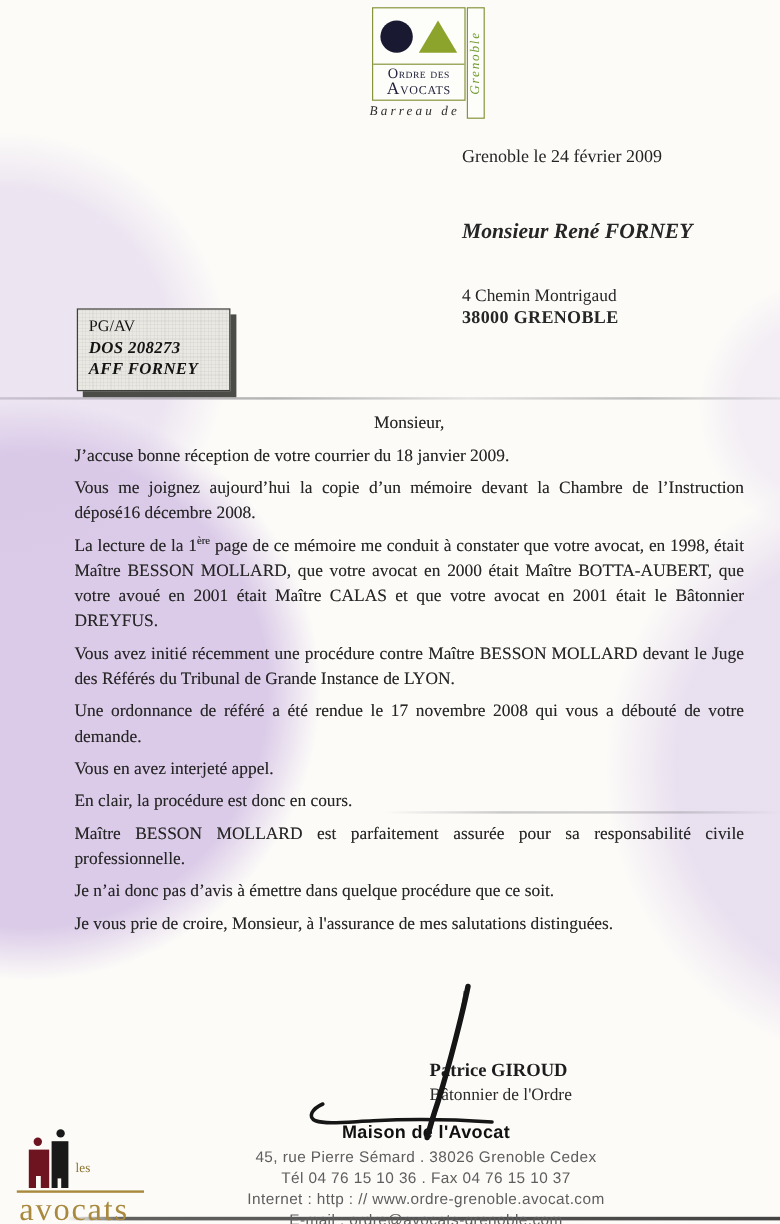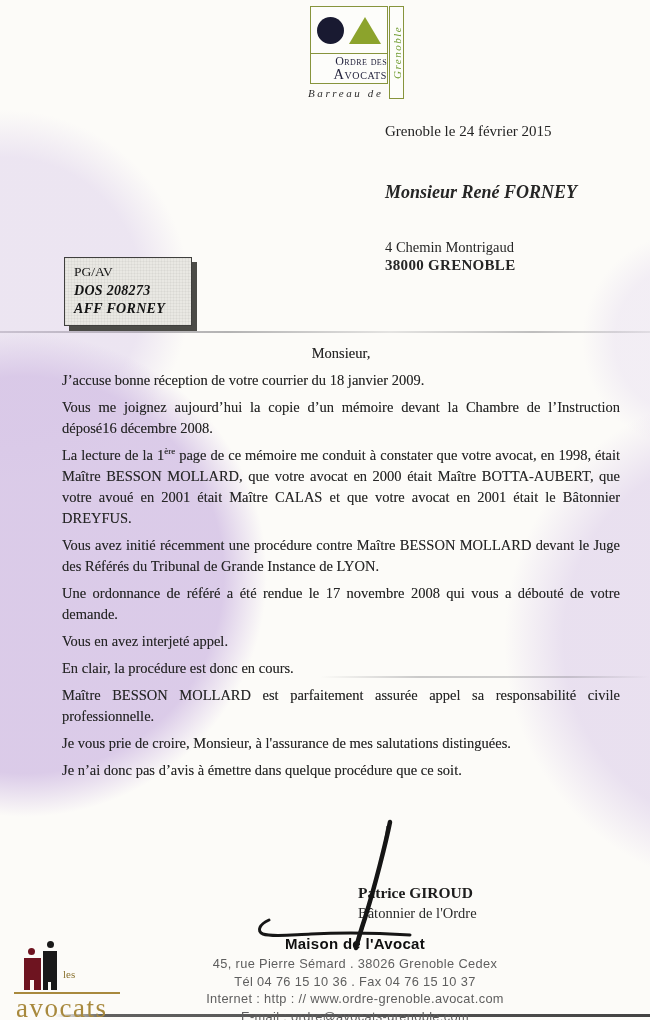--- a/index.html
+++ b/index.html
@@ -24,21 +24,21 @@
 
   
   .letterhead { position:absolute; left:310px; top:6px; width:95px; height:100px; }
   .lh-box { position:absolute; left:0; top:0; width:78px; height:78px;
     border:1.5px solid #87943c; background:#fdfdfa; box-sizing:border-box; }
   .lh-shapes { height:46px; border-bottom:1px solid #87943c;
     display:flex; align-items:center; justify-content:center; gap:5px; }
   .lh-circle { width:27px; height:27px; border-radius:50%; background:#191a31; }
   .lh-triangle { width:0; height:0; border-left:16px solid transparent;
     border-right:16px solid transparent; border-bottom:27px solid #8ca32c; }
-  .lh-org { text-align:right; padding-top:1px; color:#23233d;
+  .lh-org { text-align:center; padding-top:1px; color:#23233d;
     font-variant:small-caps; line-height:13px; }
   .lh-org1 { font-size:12px; letter-spacing:0.4px; }
   .lh-org2 { font-size:14.5px; letter-spacing:0.6px; }
   .lh-city { position:absolute; left:79px; top:0; width:15px; height:93px;
     border:1px solid #87943c; box-sizing:border-box; background:#fdfdfa;
     writing-mode:vertical-rl; transform:rotate(180deg);
     font-style:italic; font-size:11px; letter-spacing:1.5px; color:#6e9a2e;
     display:flex; align-items:center; justify-content:center; }
   .lh-baseline { position:absolute; left:-2px; top:81px; white-space:nowrap;
     font-style:italic; font-size:11px; letter-spacing:2.6px; color:#2d2d2d;text-align:right; }
@@ -113,21 +113,21 @@
       </div>
       <div class="lh-org">
         <div class="lh-org1">Ordre des</div>
         <div class="lh-org2">Avocats</div>
       </div>
     </div>
     <div class="lh-city">Grenoble</div>
     <div class="lh-baseline">Barreau de</div>
   </div>
 
-  <div class="dateline">Grenoble le 24 février 2015</div>
+  <div class="dateline">Grenoble le 24 février 2009</div>
 
   <div class="recipient">
     <div class="r-name">Monsieur René FORNEY</div>
     <div class="r-street">4 Chemin Montrigaud</div>
     <div class="r-city">38000 GRENOBLE</div>
   </div>
 
   <div class="refbox">
     <div class="ref-initials">PG/AV</div>
     <div class="ref-dossier">DOS 208273</div>
@@ -136,23 +136,23 @@
 
   <div class="body">
     <p class="salutation">Monsieur,</p>
     <p>J’accuse bonne réception de votre courrier du 18 janvier 2009.</p>
     <p>Vous me joignez aujourd’hui la copie d’un mémoire devant la Chambre de l’Instruction déposé16 décembre 2008.</p>
     <p><span>La lecture de la 1</span><sup>ère</sup><span> page de ce mémoire me conduit à constater que votre avocat, en 1998, était Maître BESSON MOLLARD, que votre avocat en 2000 était Maître BOTTA-AUBERT, que votre avoué en 2001 était Maître CALAS et que votre avocat en 2001 était le Bâtonnier DREYFUS.</span></p>
     <p>Vous avez initié récemment une procédure contre Maître BESSON MOLLARD devant le Juge des Référés du Tribunal de Grande Instance de LYON.</p>
     <p>Une ordonnance de référé a été rendue le 17 novembre 2008 qui vous a débouté de votre demande.</p>
     <p>Vous en avez interjeté appel.</p>
     <p>En clair, la procédure est donc en cours.</p>
-    <p>Maître BESSON MOLLARD est parfaitement assurée appel sa responsabilité civile professionnelle.</p>
+    <p>Maître BESSON MOLLARD est parfaitement assurée pour sa responsabilité civile professionnelle.</p>
+    <p>Je n’ai donc pas d’avis à émettre dans quelque procédure que ce soit.</p>
     <p>Je vous prie de croire, Monsieur, à l'assurance de mes salutations distinguées.</p>
-    <p>Je n’ai donc pas d’avis à émettre dans quelque procédure que ce soit.</p>
   </div>
 
   <svg class="signature" viewBox="0 0 180 140" width="180" height="140">
     <path d="M137,8 C133,28 122,72 112,104 C108,116 105,126 103,134" fill="none" stroke="#161616" stroke-width="4.5" stroke-linecap="round"></path>
     <path d="M134,12 C132,34 118,86 106,128" fill="none" stroke="#161616" stroke-width="1.5" opacity="0.65"></path>
     <path d="M16,106 C7,110 3,117 10,120 C18,123 36,121 58,120 C95,118 127,119 157,121" fill="none" stroke="#161616" stroke-width="3" stroke-linecap="round"></path>
   </svg>
 
   <div class="sig-block">
     <div class="sig-name">Patrice GIROUD</div>

